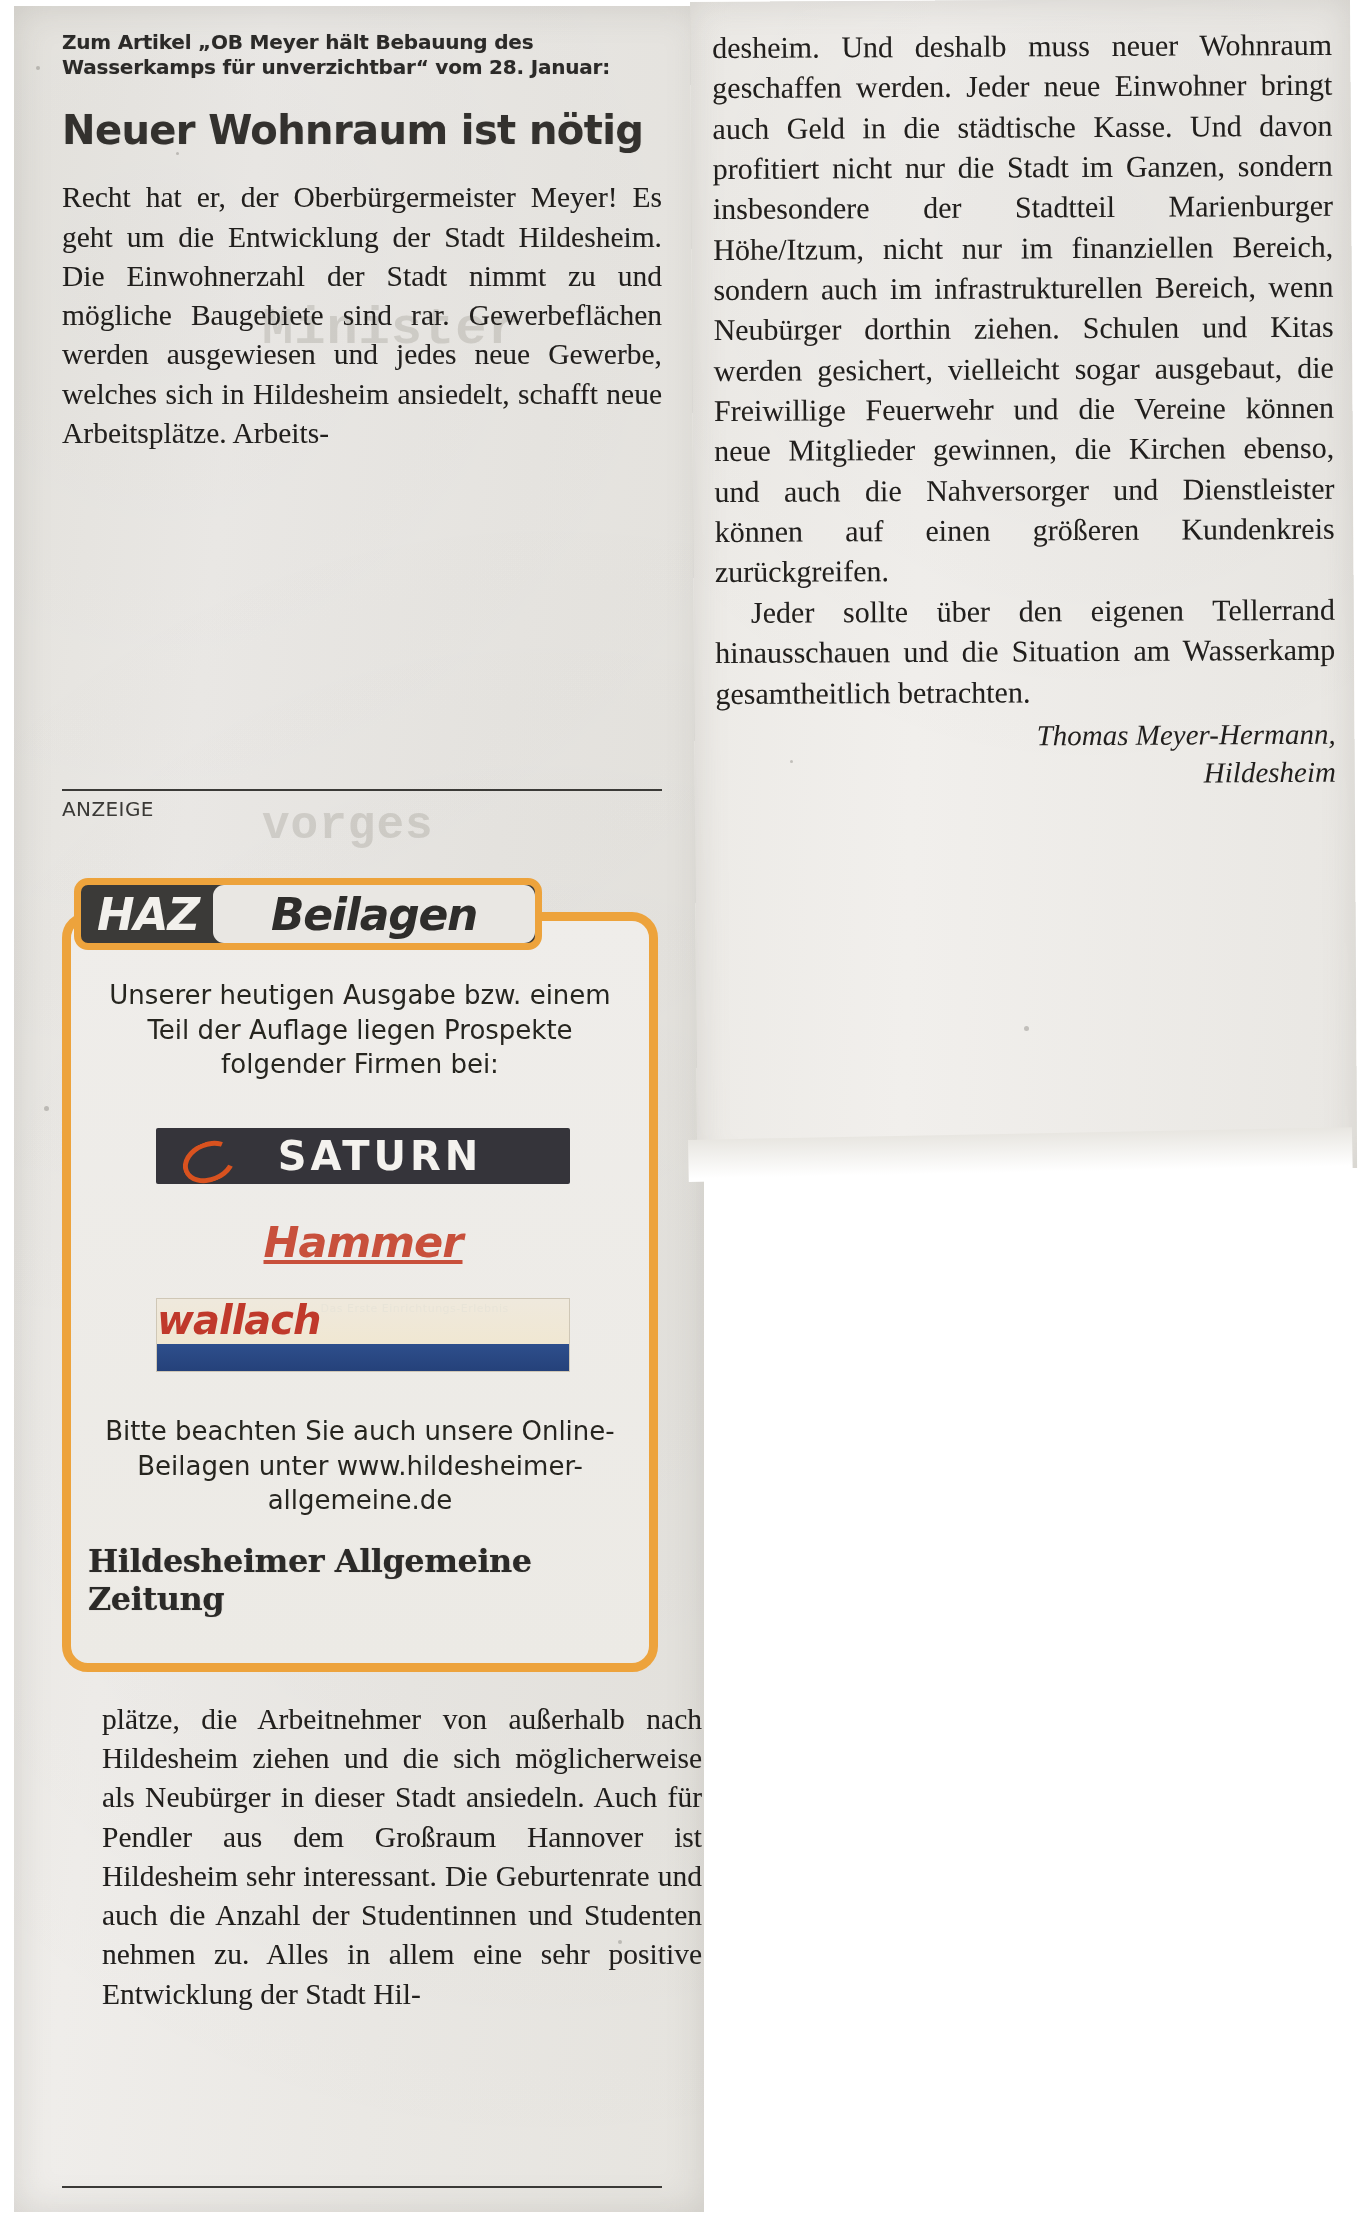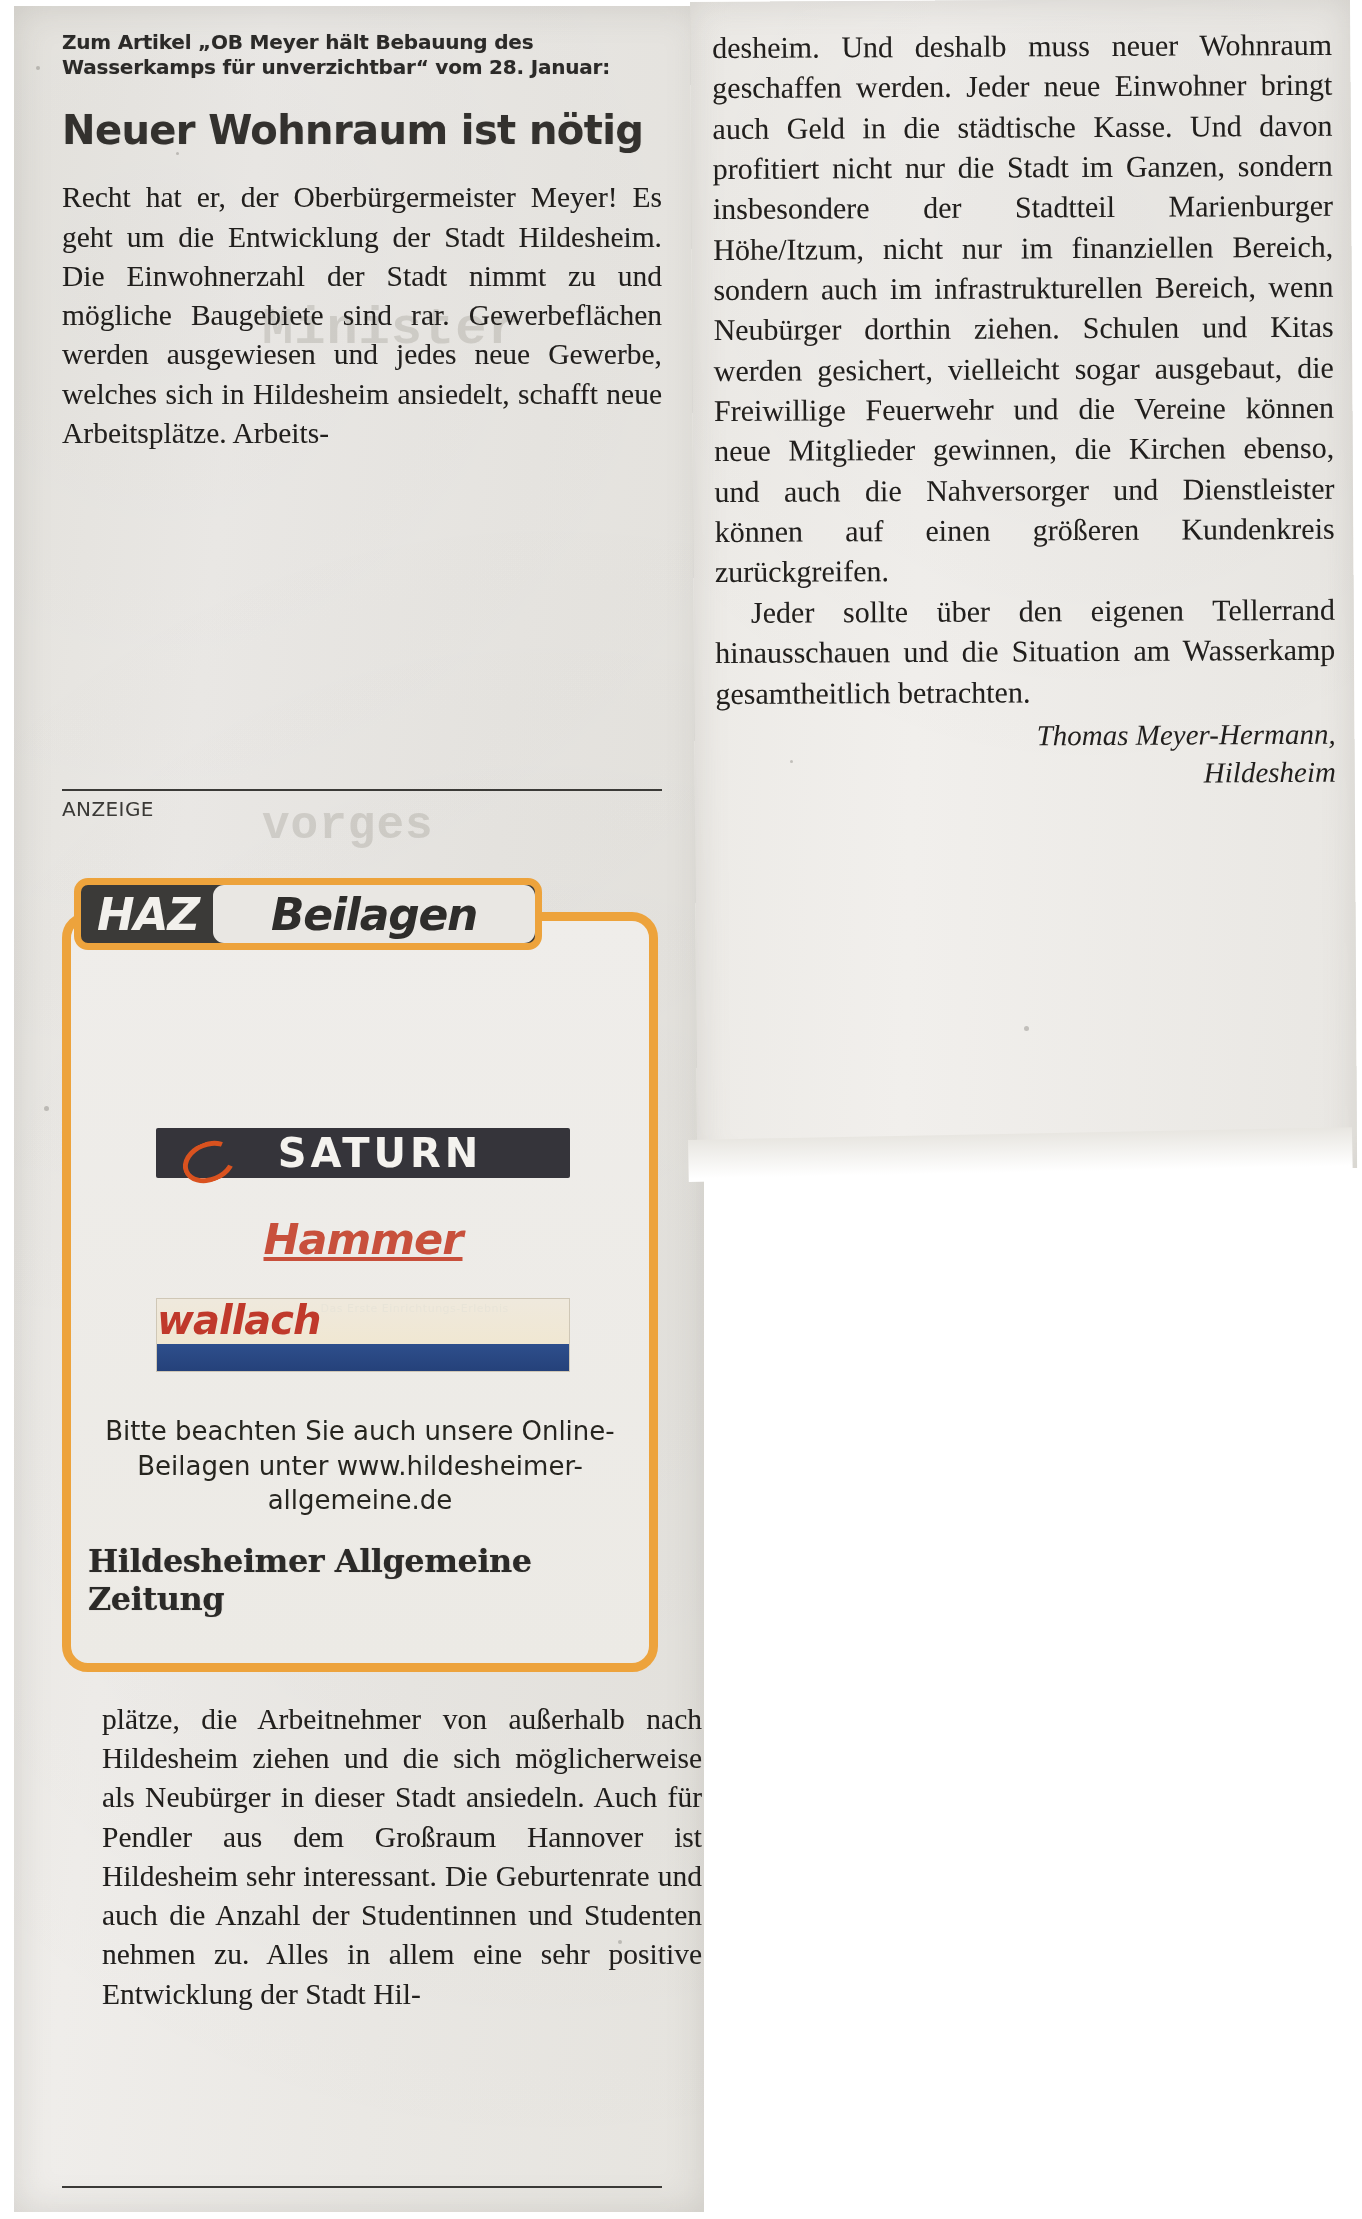--- a/index.html
+++ b/index.html
@@ -204,21 +204,21 @@
     font-family: "DejaVu Sans", sans-serif;
     font-size: 26px;
     line-height: 1.33;
     color: #26251f;
     text-align: center;
   }
   .brand {
     position: absolute;
     left: 94px;
     width: 414px;
-    height: 50px;
+    height: 56px;
     box-sizing: border-box;
   }
   .brand-saturn {
     top: 250px;
     background: #35343a;
     display: flex;
     align-items: center;
     justify-content: center;
     border-radius: 2px;
   }
@@ -352,20 +352,21 @@
 
     <div class="ad-frame"></div>
 
     <div class="haz-badge">
       <span class="haz-word">HAZ</span>
       <span class="haz-beilagen">
         <span>Beilagen</span>
       </span>
     </div>
 
+    <div class="ad-intro">Unserer heutigen Ausgabe bzw. einem Teil der Auflage liegen Prospekte folgender Firmen bei:</div>
 
     <div class="brand brand-saturn">
       <span class="sat-ring"></span>
       <span class="sat-text">SATURN</span>
     </div>
 
     <div class="brand brand-hammer">
       <span>Hammer</span>
     </div>
 

